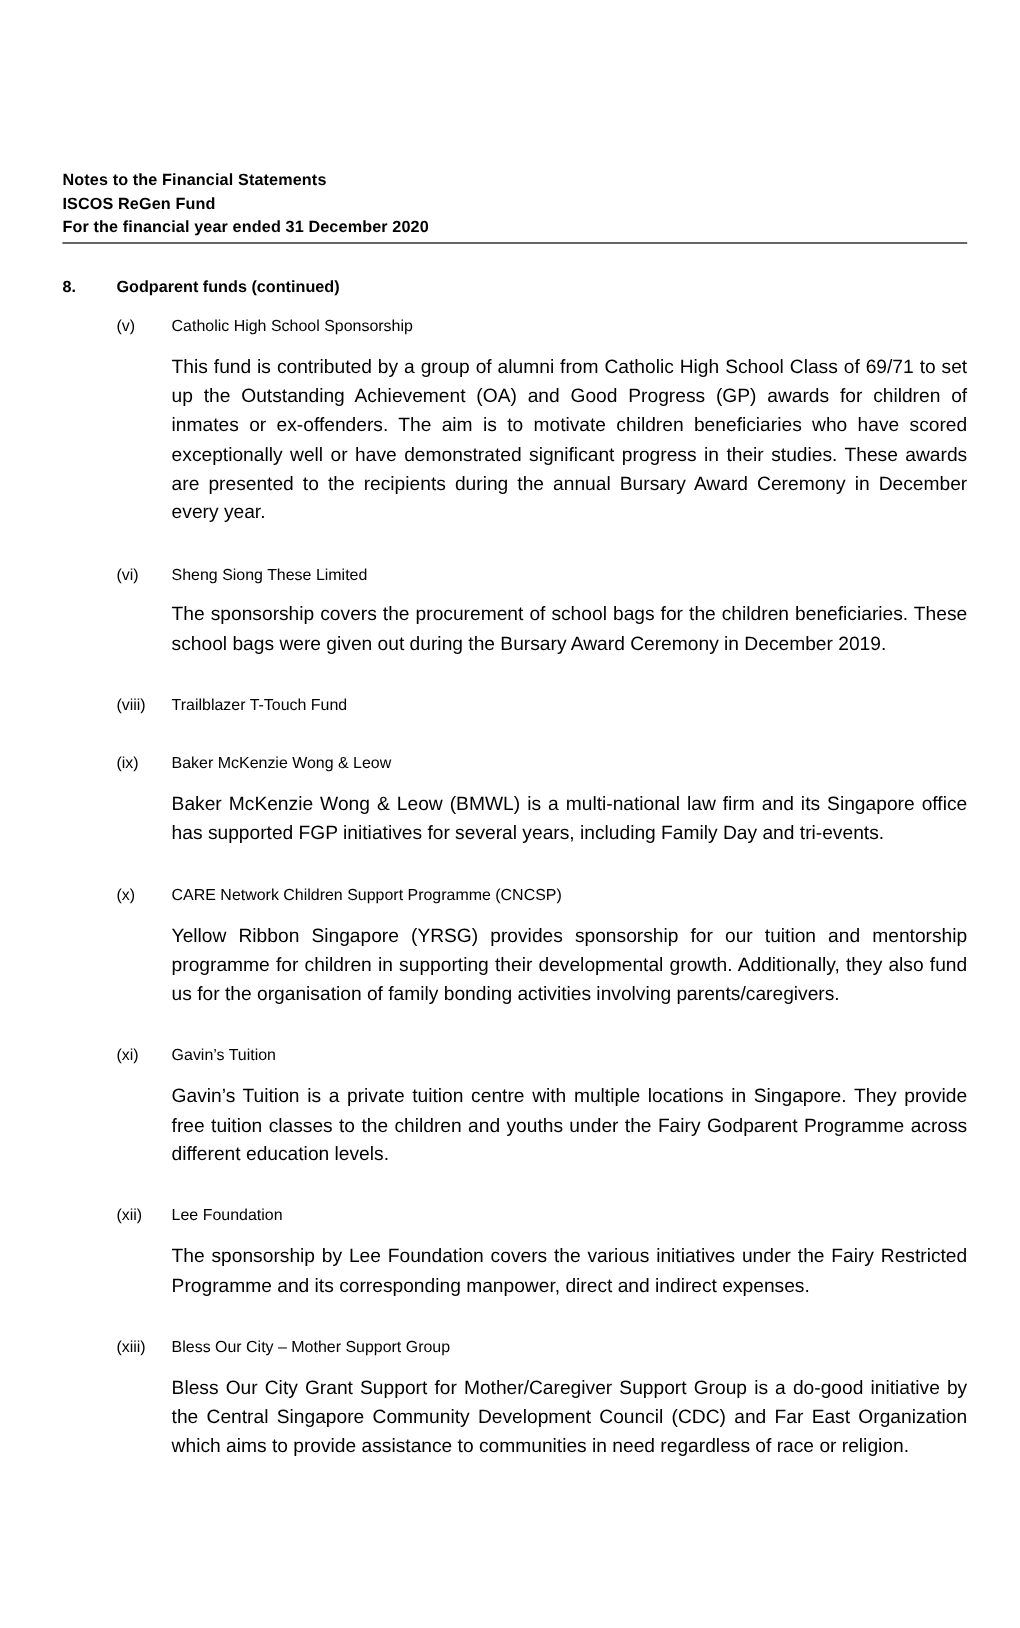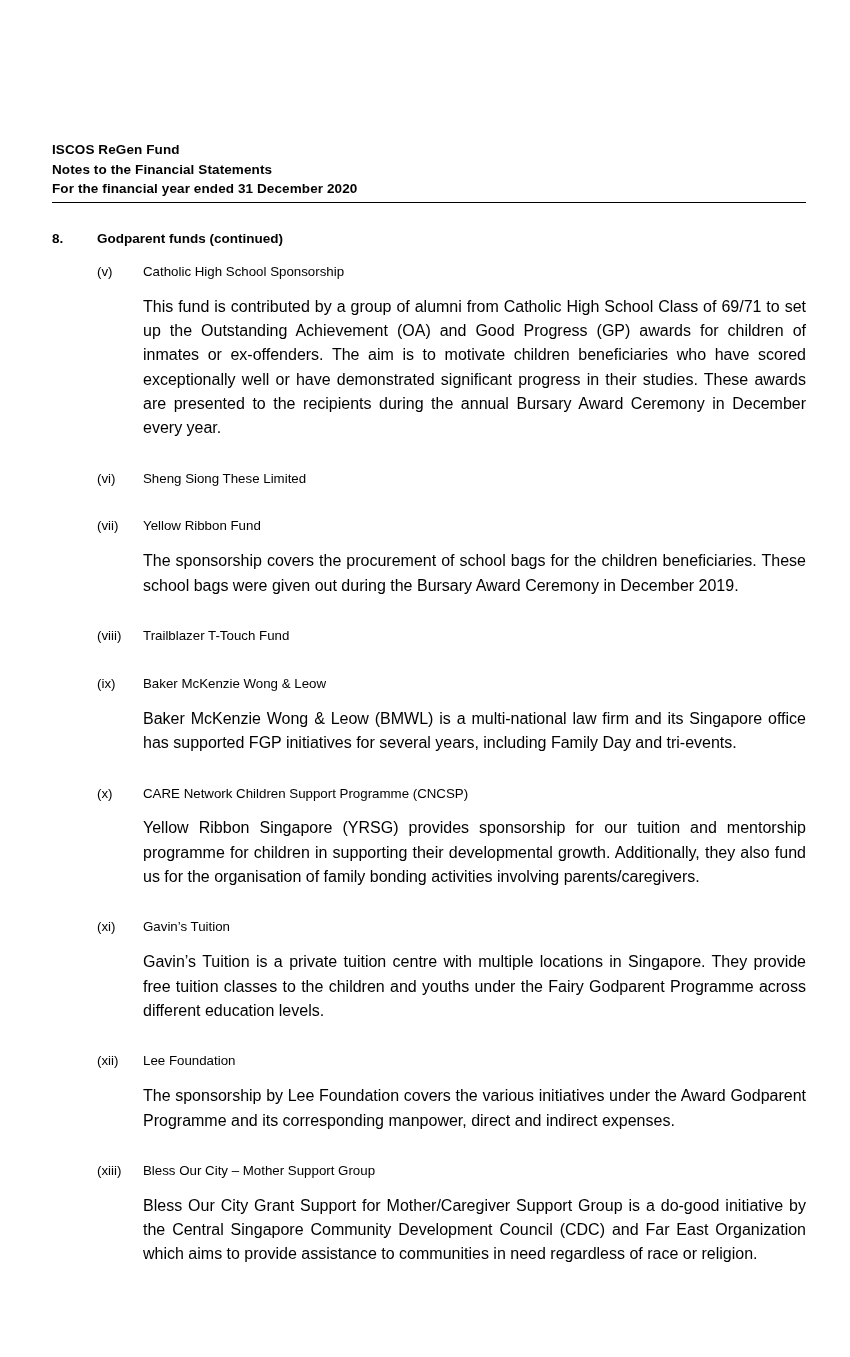--- a/index.html
+++ b/index.html
@@ -75,22 +75,22 @@
   .first-item .item-head {
     margin-top: 0;
   }
 </style>
 </head>
 <body>
 
 <div class="page">
 
   <div class="doc-header">
+    <div>Notes to the Financial Statements</div>
     <div>ISCOS ReGen Fund</div>
-    <div>Notes to the Financial Statements</div>
     <div>For the financial year ended 31 December 2020</div>
   </div>
   <hr class="header-rule">
 
   <div class="note-heading">
     <div class="note-num">8.</div>
     <div class="note-title">Godparent funds (continued)</div>
   </div>
 
   <div class="items">
@@ -104,24 +104,20 @@
     </div>
 
     <div class="item">
       <div class="item-head">
         <div class="item-marker">(vi)</div>
         <div class="item-label">Sheng Siong These Limited</div>
       </div>
     </div>
 
     <div class="item">
-      <div class="item-head">
-        <div class="item-marker">(vii)</div>
-        <div class="item-label">Yellow Ribbon Fund</div>
-      </div>
       <div class="item-body">The sponsorship covers the procurement of school bags for the children beneficiaries. These school bags were given out during the Bursary Award Ceremony in December 2019.</div>
     </div>
 
     <div class="item">
       <div class="item-head">
         <div class="item-marker">(viii)</div>
         <div class="item-label">Trailblazer T-Touch Fund</div>
       </div>
     </div>
 
@@ -147,21 +143,21 @@
         <div class="item-label">Gavin’s Tuition</div>
       </div>
       <div class="item-body">Gavin’s Tuition is a private tuition centre with multiple locations in Singapore. They provide free tuition classes to the children and youths under the Fairy Godparent Programme across different education levels.</div>
     </div>
 
     <div class="item">
       <div class="item-head">
         <div class="item-marker">(xii)</div>
         <div class="item-label">Lee Foundation</div>
       </div>
-      <div class="item-body">The sponsorship by Lee Foundation covers the various initiatives under the Award Godparent Programme and its corresponding manpower, direct and indirect expenses.</div>
+      <div class="item-body">The sponsorship by Lee Foundation covers the various initiatives under the Fairy Restricted Programme and its corresponding manpower, direct and indirect expenses.</div>
     </div>
 
     <div class="item">
       <div class="item-head">
         <div class="item-marker">(xiii)</div>
         <div class="item-label">Bless Our City – Mother Support Group</div>
       </div>
       <div class="item-body">Bless Our City Grant Support for Mother/Caregiver Support Group is a do-good initiative by the Central Singapore Community Development Council (CDC) and Far East Organization which aims to provide assistance to communities in need regardless of race or religion.</div>
     </div>
 

